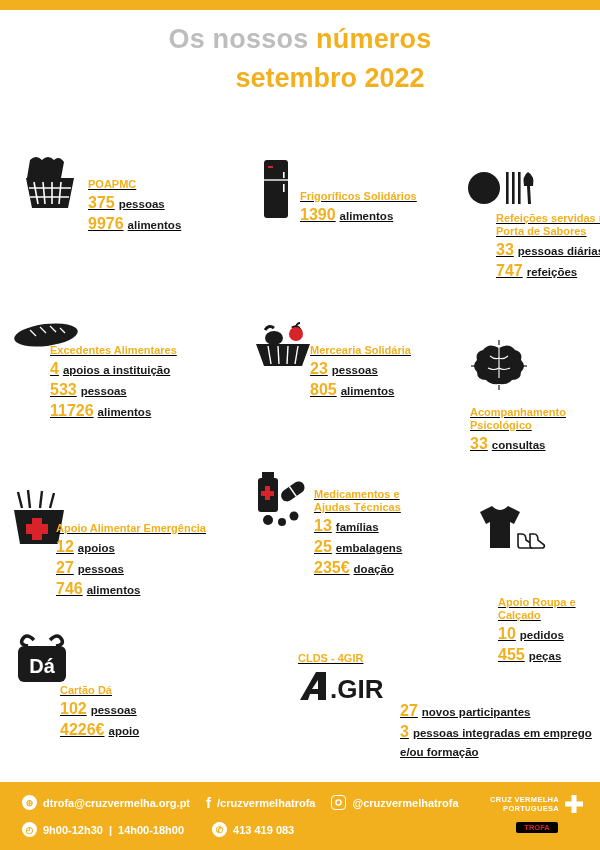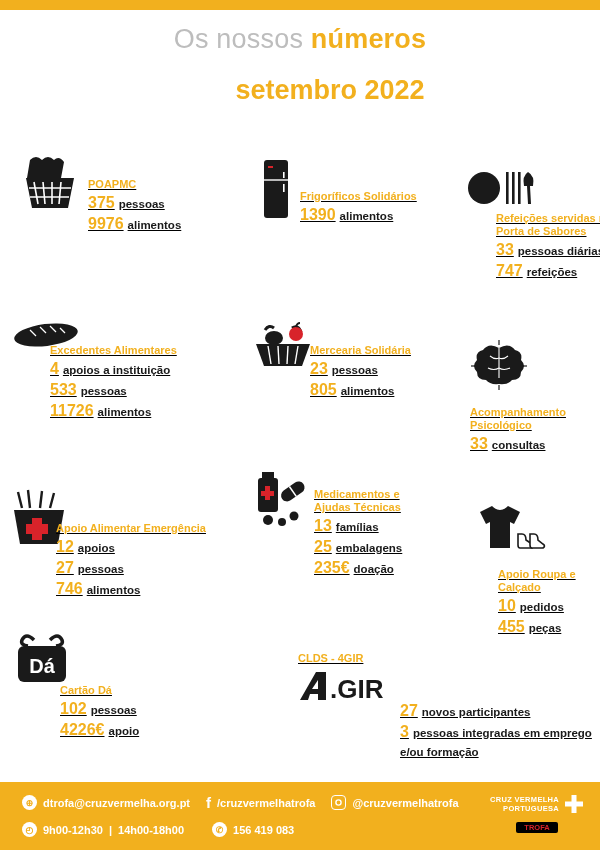--- a/index.html
+++ b/index.html
@@ -19,23 +19,23 @@
     width: 600px; height: 10px;
     background: #f2b01e;
   }
   .title-block {
     position: absolute; top: 24px; left: 0; width: 600px;
     text-align: center;
   }
   .title-line1 {
     font-size: 27px; font-weight: bold; color: #f2b01e; letter-spacing: .2px;
   }
-  .title-line1 .light { color: #bdbdbd; font-weight: normal; }
+  .title-line1 .light { color: #bdbdbd; font-weight: bold; }
   .title-line2 {
-    font-size: 27px; font-weight: bold; color: #f2b01e; margin-top: 20px;
+    font-size: 27px; font-weight: bold; color: #f2b01e; margin-top: 8px;
     padding-left: 60px;
   }
 
   
   .entry { position: absolute; text-decoration: underline; }
   .entry .label {
     color: #f2b01e; font-weight: bold; font-size: 11px; line-height: 13px;
     margin-bottom: 3px;
   }
   .stat { white-space: nowrap; line-height: 17px; margin-bottom: 2px; }
@@ -256,21 +256,21 @@
 
   <div class="icon" style="left:466px; top:502px;">
     <svg width="80" height="62" viewBox="0 0 80 62">
       <path d="M14 10 L26 4 q8 8 16 0 L54 10 L48 22 L44 20 L44 46 L24 46 L24 20 L20 22 Z" fill="#1a1a1a"></path>
       <g fill="#ffffff" stroke="#1a1a1a" stroke-width="1.6">
         <path d="M56 32 q4 0 4 6 l6 4 q3 2 0 4 l-12 0 q-2 0 -2 -3 l0 -11 z"></path>
         <path d="M68 32 q4 0 4 6 l5 4 q3 2 0 4 l-11 0 q-2 0 -2 -3 l0 -11 z"></path>
       </g>
     </svg>
   </div>
-  <div class="entry" style="left:498px; top:568px; width:100px;">
+  <div class="entry" style="left:498px; top:596px; width:100px;">
     <div class="label" style="white-space:pre-line;">Apoio Roupa e
 Calçado</div>
     <div class="stat"><span class="num">10</span><span class="txt">pedidos</span></div>
     <div class="stat"><span class="num">455</span><span class="txt">peças</span></div>
   </div>
 
   <div class="icon" style="left:14px; top:632px;">
     <svg width="56" height="54" viewBox="0 0 56 54">
       <path d="M20 8 q-8 -8 -12 0 q-2 5 6 6 M36 8 q8 -8 12 0 q2 5 -6 6" stroke="#1a1a1a" stroke-width="3.5" fill="none"></path>
       <rect x="4" y="14" width="48" height="36" rx="6" fill="#1a1a1a"></rect>
@@ -319,21 +319,21 @@
     </div>
     <div class="footer-row2">
       <div class="fitem">
         <span class="circ">◴</span>
         <span>9h00-12h30</span>
         <span class="sep">|</span>
         <span>14h00-18h00</span>
       </div>
       <div class="fitem" style="margin-left:14px;">
         <span class="circ">✆</span>
-        <span>156 419 083</span>
+        <span>413 419 083</span>
       </div>
     </div>
     <div class="logo-box">
       <div style="display:flex;align-items:center;gap:5px;">
         <div class="logo-title" style="white-space:pre-line;text-align:right;">CRUZ VERMELHA
 PORTUGUESA</div>
         <svg width="20" height="20" viewBox="0 0 20 20">
           <rect x="7.5" y="1" width="5" height="18" fill="#ffffff"></rect>
           <rect x="1" y="7.5" width="18" height="5" fill="#ffffff"></rect>
         </svg>

